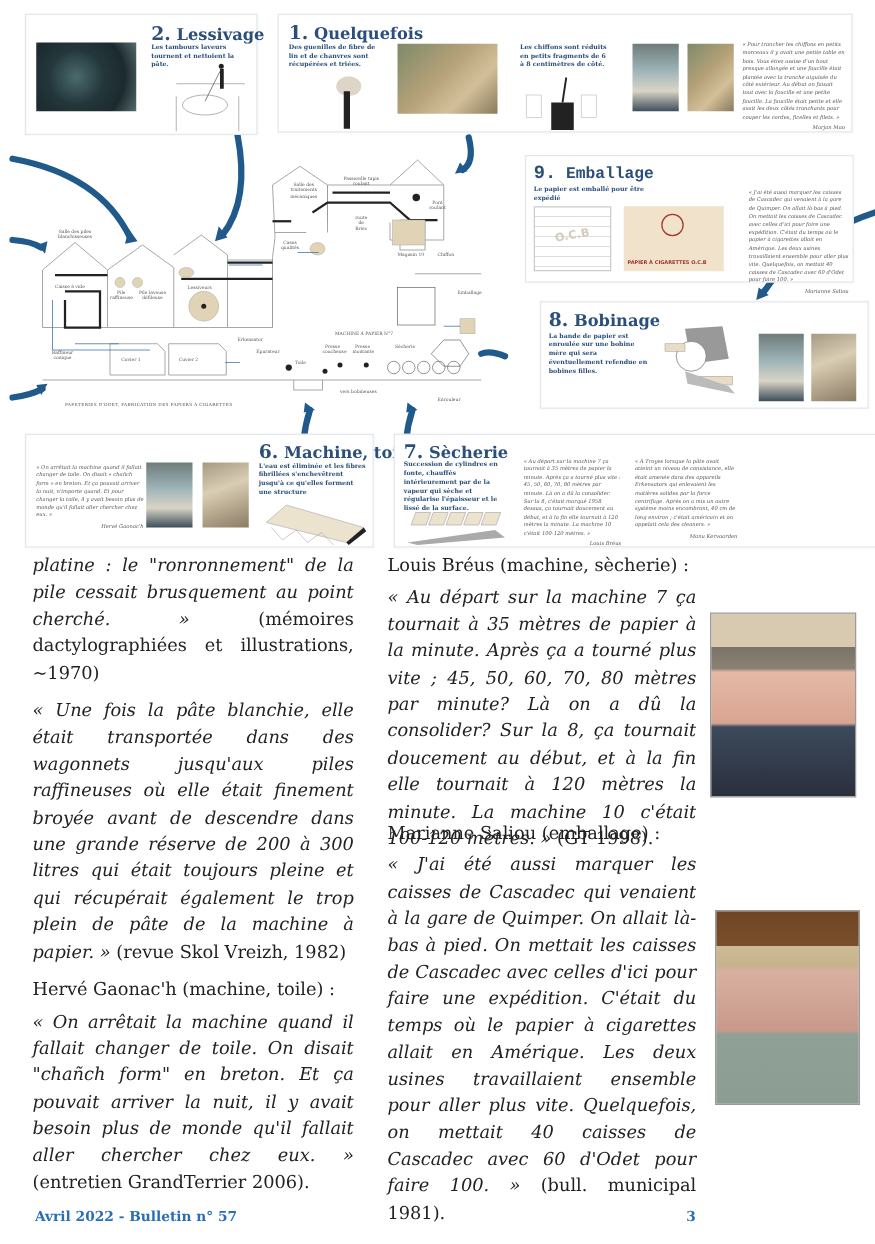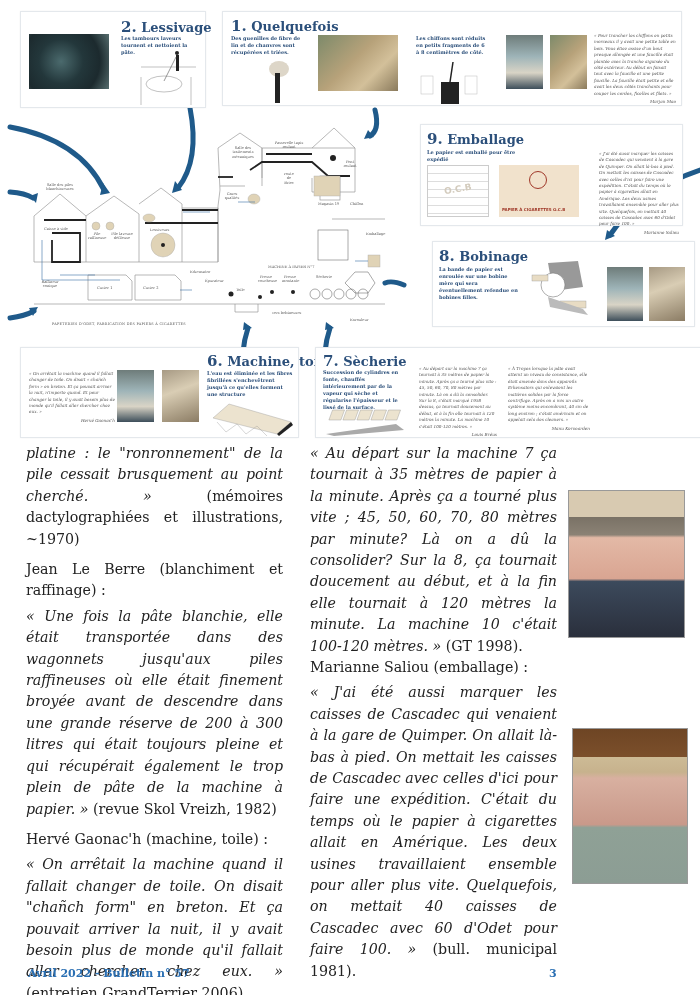--- a/index.html
+++ b/index.html
@@ -164,21 +164,21 @@
   </svg>
   <div class="photo worker" style="left:283px;top:23px;width:37px;height:54px;"></div>
   <div class="photo sepia1" style="left:327px;top:23px;width:37px;height:54px;"></div>
   <div class="pquote" style="left:371px;top:21px;width:82px;">
     <span>« Pour trancher les chiffons en petits morceaux il y avait une petite table en bois. Vous étiez assise d'un bout presque allongée et une faucille était plantée avec la tranche aiguisée du côté extérieur. Au début on faisait tout avec la faucille et une petite faucille. La faucille était petite et elle avait les deux côtés tranchants pour couper les cordes, ficelles et filets. »</span>
     <span class="auth">Marjan Mao</span>
   </div>
 </div>
 
 <div class="panel" style="left:420px;top:124px;width:263px;height:102px;">
-  <div class="ptitle" style="left:6px;top:5px;">
+  <div class="ptitle" style="left:6px;top:5px;font-family:Liberation Mono, monospace;">
     <span class="num">9.</span>
     <span>Emballage</span>
   </div>
   <div class="pdesc" style="left:6px;top:24px;width:110px;">Le papier est emballé pour être expédié</div>
   <div style="position:absolute;left:6px;top:40px;width:62px;height:52px;border:1px solid #ccc;background:repeating-linear-gradient(180deg,#fff 0,#fff 7px,#ddd 7px,#ddd 8px);">
     <span style="position:absolute;left:16px;top:18px;font-family:'DejaVu Sans',sans-serif;font-weight:bold;font-size:9px;color:#d3cbbd;transform:rotate(-10deg);">O.C.B</span>
   </div>
   <div style="position:absolute;left:78px;top:40px;width:80px;height:52px;background:#f1e2cc;">
     <div style="position:absolute;left:30px;top:6px;width:18px;height:18px;border:1px solid #a0392a;border-radius:50%;"></div>
     <span style="position:absolute;left:3px;bottom:5px;font-family:'DejaVu Sans',sans-serif;font-weight:bold;font-size:4px;color:#a0392a;white-space:nowrap;">PAPIER À CIGARETTES O.C.B</span>
@@ -275,31 +275,31 @@
 <div class="dlabel" style="left:316px;top:275px;">Sécherie</div>
 <div class="dlabel" style="left:268px;top:265px;">MACHINE À PAPIER N°7</div>
 <div class="dlabel" style="left:272px;top:311px;">vers bobineuses</div>
 <div class="dlabel" style="left:350px;top:318px;">Enrouleur</div>
 <div class="dcaption" style="left:52px;top:322px;">PAPETERIES D'ODET, FABRICATION DES PAPIERS À CIGARETTES</div>
 
 <div class="col" style="left:26px;top:443px;width:257px;">
   <p>
     <span class="quote">platine : le "ronronnement" de la pile cessait brusquement au point cherché. »</span><span class="src"> (mémoires dactylographiées et illustrations, ~1970)</span>
   </p>
-  <p style="margin-bottom:4px;">Jean Le Berre (blanchiment et raffinage) :</p>
   <p>
     <span class="quote">« Une fois la pâte blanchie, elle était transportée dans des wagonnets jusqu'aux piles raffineuses où elle était finement broyée avant de descendre dans une grande réserve de 200 à 300 litres qui était toujours pleine et qui récupérait également le trop plein de pâte de la machine à papier. »</span><span class="src"> (revue Skol Vreizh, 1982)</span>
   </p>
   <p style="margin-bottom:4px;">Hervé Gaonac'h (machine, toile) :</p>
   <p>
     <span class="quote">« On arrêtait la machine quand il fallait changer de toile. On disait "chañch form" en breton. Et ça pouvait arriver la nuit, il y avait besoin plus de monde qu'il fallait aller chercher chez eux. »</span><span class="src"> (entretien GrandTerrier 2006).</span>
   </p>
 </div>
 
 <div class="col" style="left:310px;top:443px;width:247px;">
+  <p style="margin-bottom:4px;">Louis Bréus (machine, sècherie) :</p>
   <p>
     <span class="quote">« Au départ sur la machine 7 ça tournait à 35 mètres de papier à la minute. Après ça a tourné plus vite ; 45, 50, 60, 70, 80 mètres par minute? Là on a dû la consolider? Sur la 8, ça tournait doucement au début, et à la fin elle tournait à 120 mètres la minute. La machine 10 c'était 100-120 mètres. »</span><span class="src"> (GT 1998).</span>
   </p>
 </div>
 <div class="col" style="left:310px;top:657px;width:247px;">
   <p style="margin-bottom:4px;">Marianne Saliou (emballage) :</p>
   <p>
     <span class="quote">« J'ai été aussi marquer les caisses de Cascadec qui venaient à la gare de Quimper. On allait là-bas à pied. On mettait les caisses de Cascadec avec celles d'ici pour faire une expédition. C'était du temps où le papier à cigarettes allait en Amérique. Les deux usines travaillaient ensemble pour aller plus vite. Quelquefois, on mettait 40 caisses de Cascadec avec 60 d'Odet pour faire 100. »</span><span class="src"> (bull. municipal 1981).</span>
   </p>
 </div>

